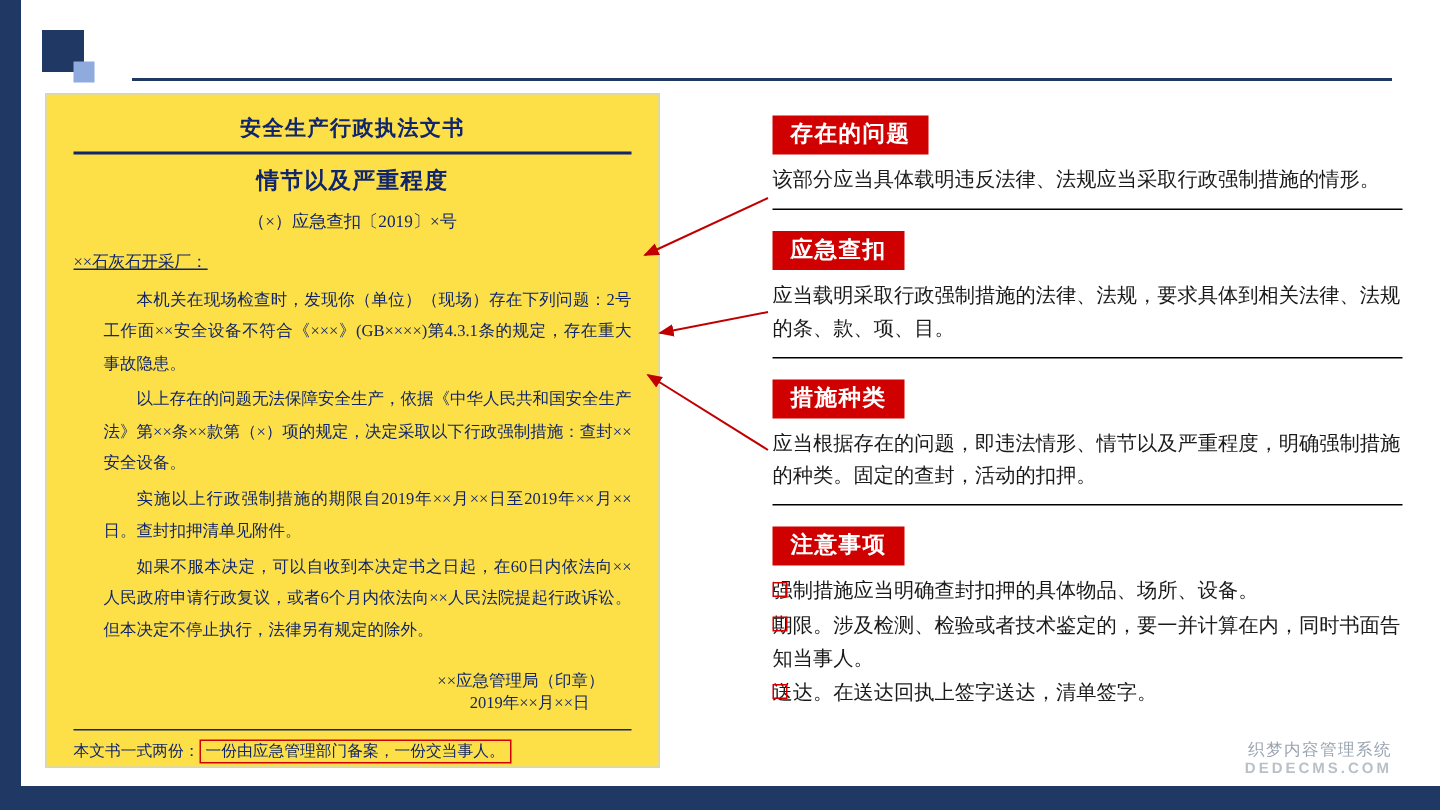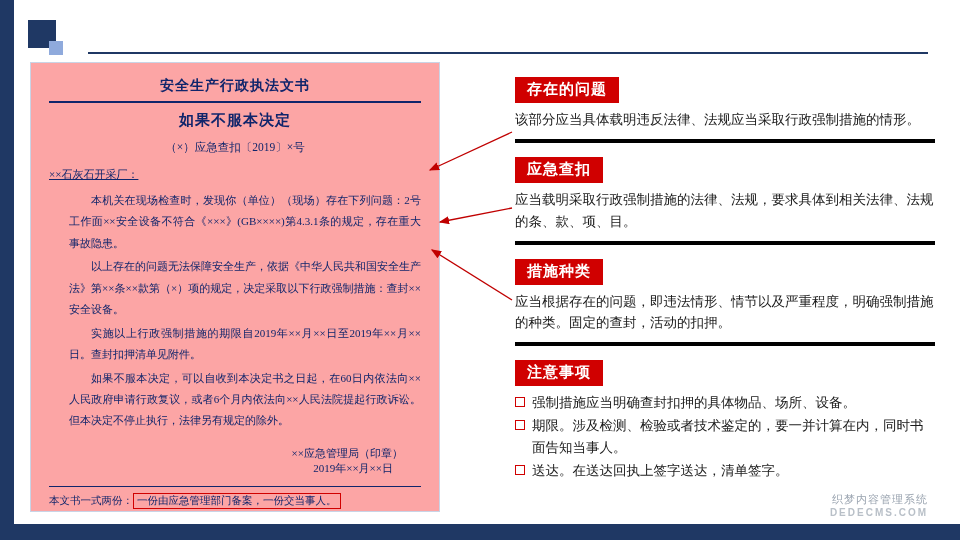--- a/index.html
+++ b/index.html
@@ -39,21 +39,21 @@
     letter-spacing:1px; white-space:nowrap;
   }
   .hdr-rule {
     position:absolute; left:60px; top:36px; width:840px; height:2px;
     background:#1f3864;
   }
 
   
   .doc {
     position:absolute; left:30px; top:62px; width:410px; height:450px;
-    background:#fca5a5;
+    background:#fde047;
     border:1px solid #c9d4e6;
     font-family:"Liberation Serif", serif;
     color:#10256b;
     padding:10px 18px 6px 18px;
   }
   .doc-title1 {
     text-align:center; font-size:14px; font-weight:bold; color:#10256b;
     letter-spacing:1px; margin-top:4px;
   }
   .doc-rule {
@@ -96,27 +96,27 @@
   .btag {
     display:inline-block;
     background:#d00000; color:#ffffff;
     font-size:15px; font-weight:bold;
     padding:3px 12px 4px 12px;
     letter-spacing:1px;
     margin-bottom:6px;
   }
   .btext {
     font-size:13.5px; line-height:1.62; color:#1a1a1a;
-    border-bottom:4px solid #000000;
+    border-bottom:1px solid #000000;
     padding-bottom:8px;
   }
   .bullets { list-style:none; margin:0; padding:0; }
   .bullets li {
     font-size:13.5px; line-height:1.62; color:#1a1a1a;
-    position:relative; padding-left:17px; margin-bottom:1px;
+    position:relative; margin-bottom:1px;
   }
   .bullets li::before{
     content:""; position:absolute; left:0; top:5px;
     width:8px; height:8px; border:1.4px solid #d00000;
   }
 
   
   svg.arrows { position:absolute; left:0; top:0; width:960px; height:540px; pointer-events:none; }
 
   .wm {
@@ -132,21 +132,21 @@
 <div class="bottom-edge"></div>
 
 <div class="header">
   <div class="hdr-sq"></div>
   <div class="hdr-rule"></div>
 </div>
 
 <div class="doc">
   <div class="doc-title1">安全生产行政执法文书</div>
   <div class="doc-rule"></div>
-  <div class="doc-title2">如果不服本决定</div>
+  <div class="doc-title2">情节以及严重程度</div>
   <div class="doc-num">（×）应急查扣〔2019〕×号</div>
   <div class="doc-to">××石灰石开采厂：</div>
   <p class="doc-p indent">本机关在现场检查时，发现你（单位）（现场）存在下列问题：2号工作面××安全设备不符合《×××》(GB××××)第4.3.1条的规定，存在重大事故隐患。</p>
   <p class="doc-p indent">以上存在的问题无法保障安全生产，依据《中华人民共和国安全生产法》第××条××款第（×）项的规定，决定采取以下行政强制措施：查封××安全设备。</p>
   <p class="doc-p indent">实施以上行政强制措施的期限自2019年××月××日至2019年××月××日。查封扣押清单见附件。</p>
   <p class="doc-p indent">如果不服本决定，可以自收到本决定书之日起，在60日内依法向××人民政府申请行政复议，或者6个月内依法向××人民法院提起行政诉讼。但本决定不停止执行，法律另有规定的除外。</p>
   <div class="doc-sign">××应急管理局（印章）</div>
   <div class="doc-date">2019年××月××日</div>
   <div class="doc-foot-rule"></div>
   <div class="doc-foot">

